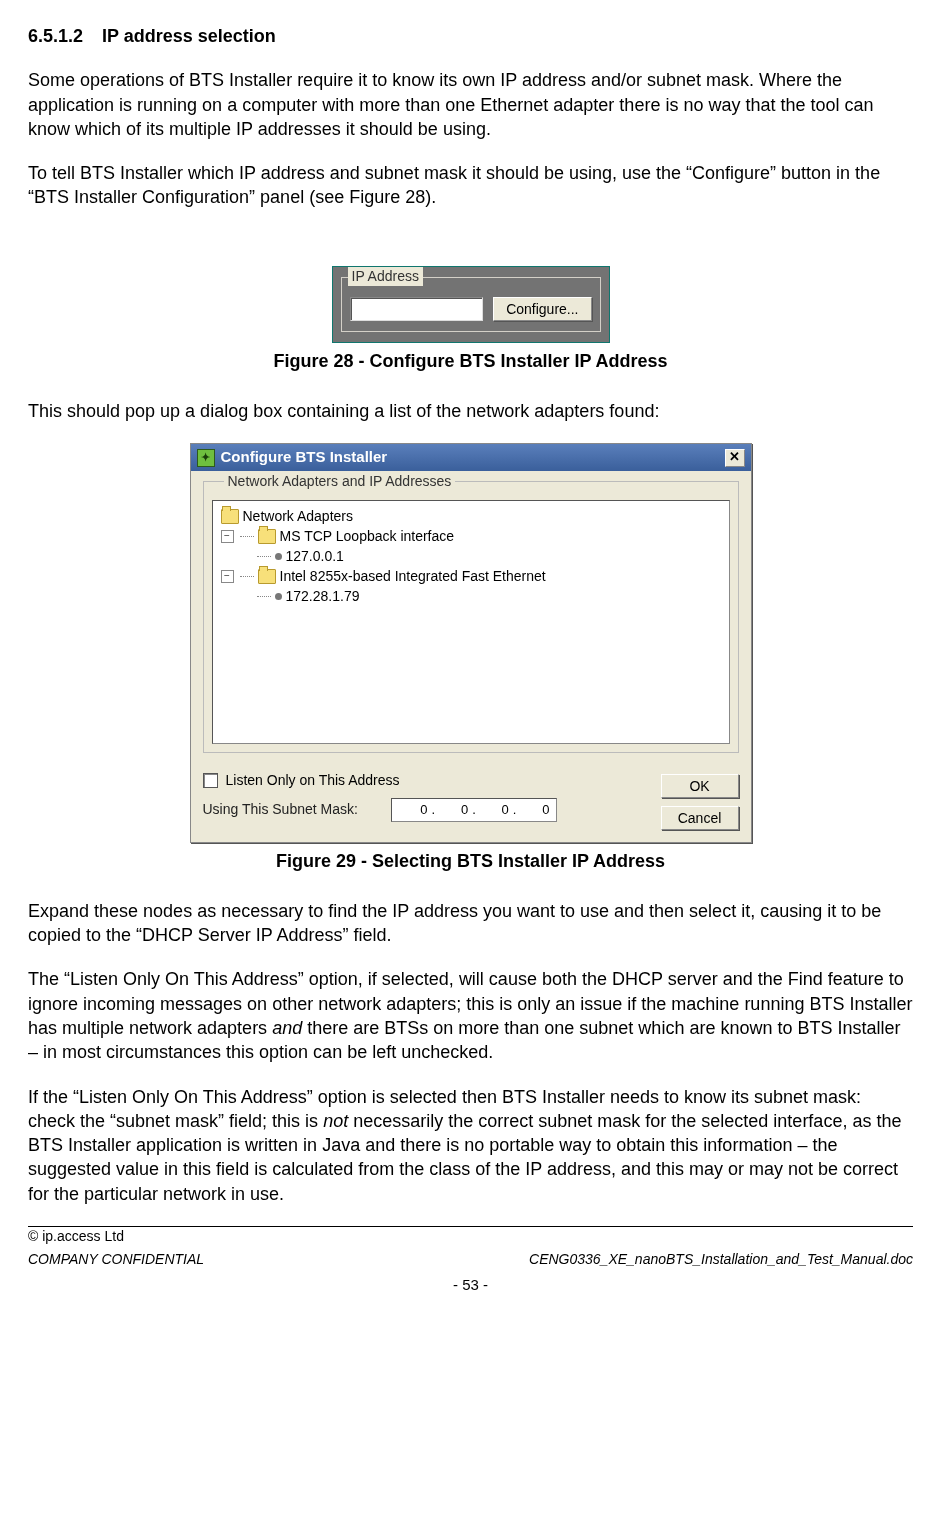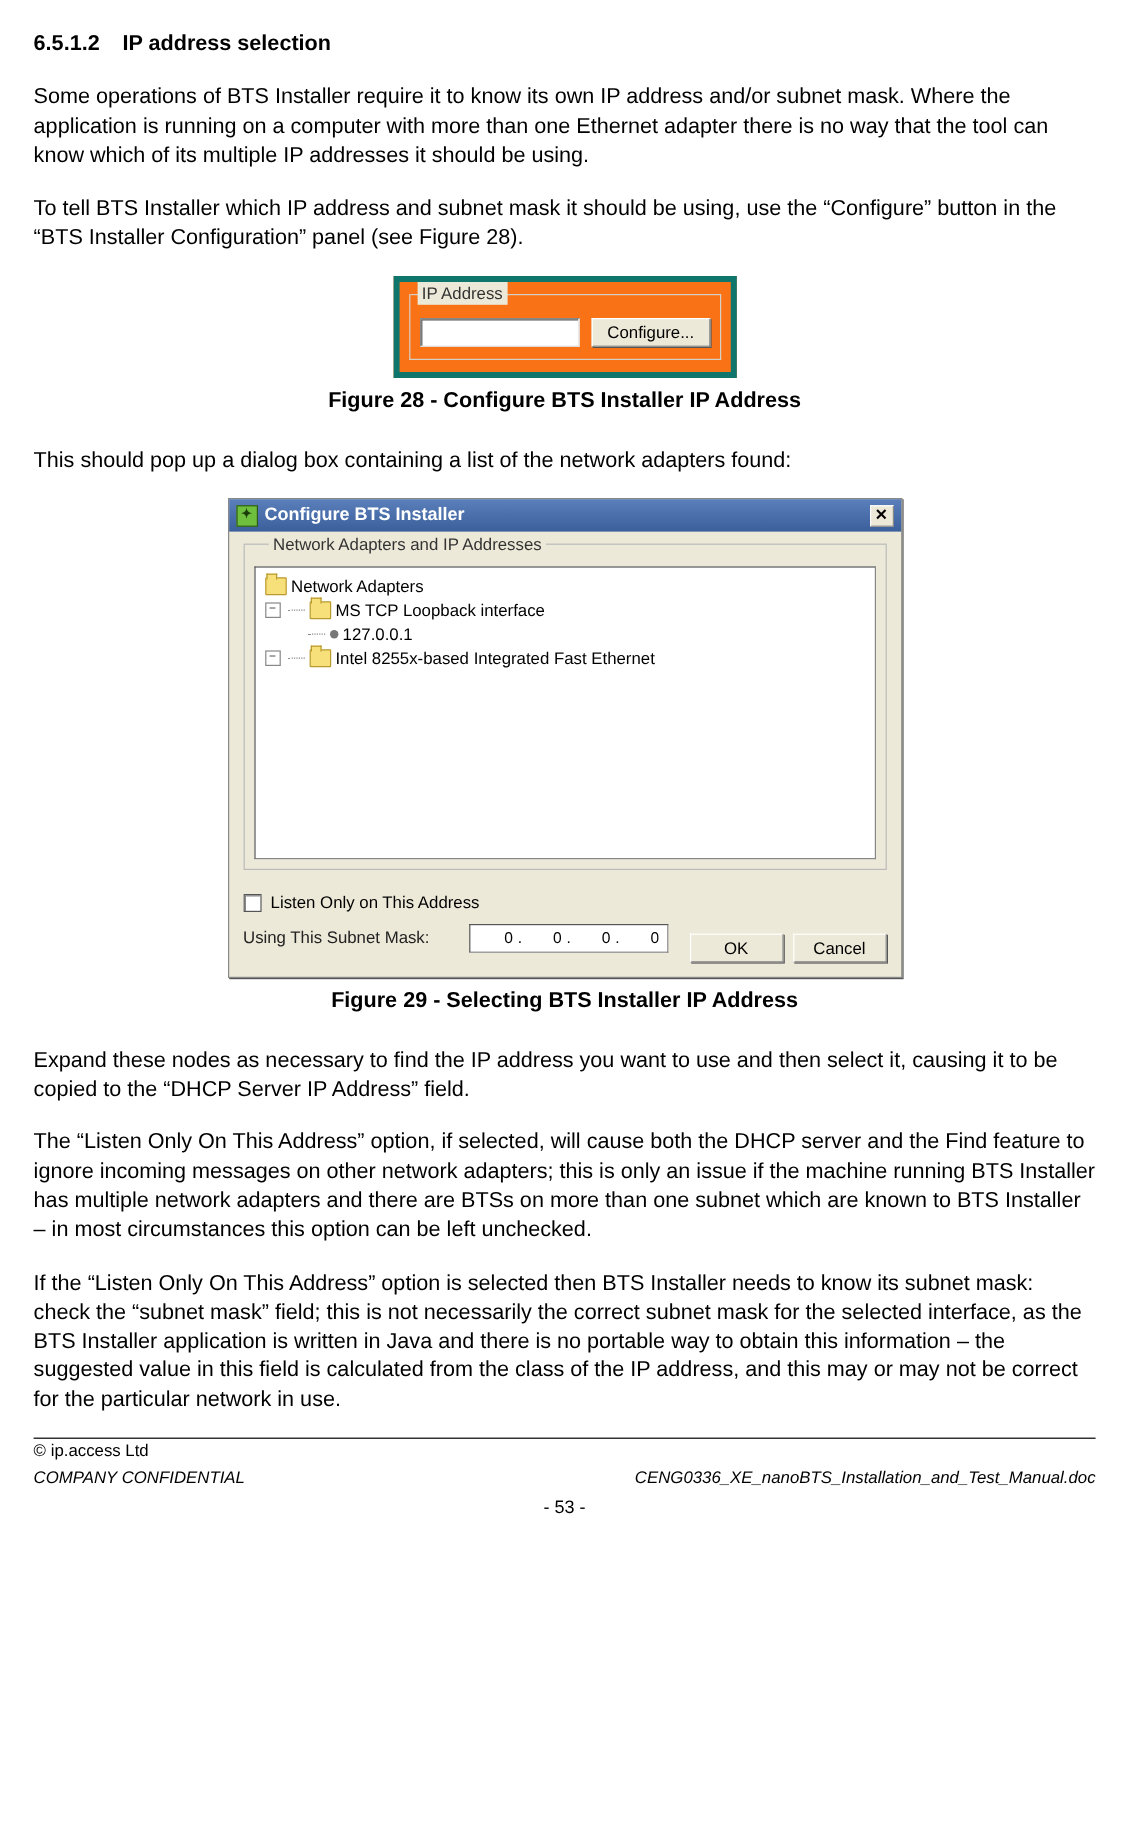--- a/index.html
+++ b/index.html
@@ -13,30 +13,31 @@
   }
   .heading {
     font-weight: bold;
     margin-bottom: 20px;
   }
   .heading-num { margin-right: 14px; }
   p { margin: 0 0  20px 0; }
   .para { margin-bottom: 20px; }
   .figure-wrap { text-align: center; margin: 8px 0 6px 0; }
   .caption { font-weight: bold; text-align: center; margin-bottom: 26px; }
-  .italic { }
+  .italic { font-style: italic; }
 
   
   .fig28 {
     display: inline-block;
-    border: 5px solid #0f766e;
-    background: #f97316;
+    border: 1px solid #0f766e;
+    background: #737373;
     padding: 2px 8px 10px 8px;
     width: 260px;
     text-align: left;
+    margin-top: 36px;
   }
   .groupbox28 {
     border: 1px solid #d4d0c8;
     border-top: none;
     position: relative;
     padding: 20px 8px 10px 8px;
     margin-top: 8px;
   }
   .grouplabel {
     position: absolute;
@@ -187,21 +188,21 @@
     border: 1px solid #888;
     border-top-color: #555; border-left-color: #555;
     height: 22px; padding: 0 4px;
   }
   .subnet-seg {
     width: 30px; border: none; text-align: right;
     font-size: 13px; background: transparent;
     padding-right: 3px;
   }
   .dot { font-size: 13px; padding: 0 1px; }
-  .btn-col { display: flex; flex-direction: row; gap: 8px; margin-left: auto; }
+  .btn-col { display: flex; flex-direction: column; gap: 8px; margin-left: auto; }
   .right-stack { display: flex; align-items: flex-end; }
 
   .footer-line { border-top: 1px solid #000; margin-top: 18px; }
   .footer {
     display: flex; justify-content: space-between;
     font-size: 14px; margin-top: 4px; font-style: italic;
   }
   .pagenum { text-align: center; font-size: 15px; margin-top: 6px; }
 </style>
 </head>
@@ -257,20 +258,25 @@
             <span class="tree-line"></span>
             <span class="bullet-icon"></span>
             <span>127.0.0.1</span>
           </div>
           <div class="tree-row indent2">
             <span class="tree-toggle">−</span>
             <span class="tree-line"></span>
             <span class="folder-icon"></span>
             <span>Intel 8255x-based Integrated Fast Ethernet</span>
           </div>
+          <div class="tree-row indent3">
+            <span class="tree-line"></span>
+            <span class="bullet-icon"></span>
+            <span>172.28.1.79</span>
+          </div>
         </div>
       </div>
 
       <div class="right-stack">
         <div style="flex:1;">
           <div class="form-row">
             <span class="cbx"></span>
             <span>Listen Only on This Address</span>
           </div>
           <div class="form-row">

